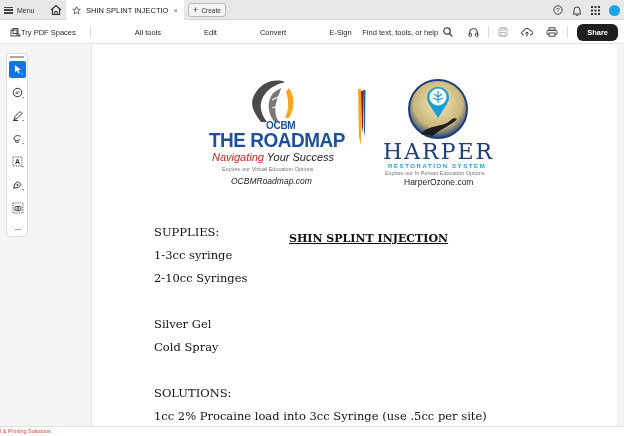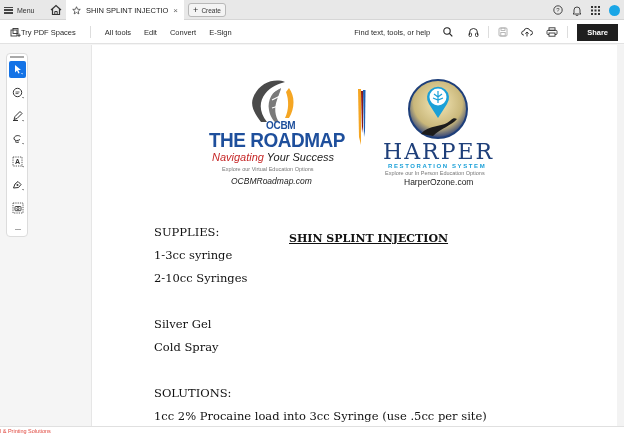--- a/index.html
+++ b/index.html
@@ -13,24 +13,24 @@
   .tab .title { flex: 1; white-space: nowrap; overflow: hidden; }
   .tab .close { color: #666; font-size: 8px; }
   .create { position: absolute; left: 188px; top: 3px; height: 14px; width: 38px; border: 1px solid #b8b8b8; border-radius: 3px; background: #f4f4f4; display: flex; align-items: center; justify-content: center; gap: 3px; font-size: 6.5px; color: #333; }
   .tab-right { position: absolute; right: 4px; top: 2px; height: 16px; display: flex; align-items: center; gap: 9px; }
   .avatar { width: 11px; height: 11px; border-radius: 50%; background: #1aa6e6; }
 
   .toolbar { position: absolute; left: 0; top: 20px; width: 624px; height: 24px; background: #fff; border-bottom: 1px solid #e2e2e2; }
   .tb-left { position: absolute; left: 10px; top: 0; height: 24px; display: flex; align-items: center; font-size: 7.5px; color: #2a2a2a; }
   .tb-left .spaces { display: flex; align-items: center; }
   .tb-sep { width: 1px; height: 12px; background: #ddd; margin: 0 14px 0 14px; }
-  .tb-left .link { margin-right: 13px; }
+  .tb-left .link { margin-right: 13px; margin-left: 30px; }
   .tb-right { position: absolute; right: 6px; top: 0; height: 24px; display: flex; align-items: center; gap: 9px; font-size: 7.5px; color: #2a2a2a; }
   .vsep { width: 1px; height: 12px; background: #ddd; }
-  .share { background: #1f1f1f; color: #fff; border-radius: 0; height: 17px; padding: 0 10px; display: flex; align-items: center; font-weight: bold; font-size: 7.5px; }
+  .share { background: #1f1f1f; color: #fff; border-radius: 6px; height: 17px; padding: 0 10px; display: flex; align-items: center; font-weight: bold; font-size: 7.5px; }
 
   .left-rail { position: absolute; left: 0; top: 45px; width: 92px; height: 381px; background: #f5f5f5; border-right: 1px solid #e6e6e6; }
   .tools { position: absolute; left: 6px; top: 53px; width: 22px; height: 184px; background: #fff; border: 1px solid #dcdcdc; border-radius: 4px; }
   .tools .grip { position: absolute; left: 3px; top: 2px; width: 14px; height: 1.5px; background: #a9a9a9; }
   .tool { position: absolute; left: 2px; width: 17px; height: 17px; border-radius: 2px; display: flex; align-items: center; justify-content: center; }
   .tool.active { background: #1473e6; }
 
   .page { position: absolute; left: 92px; top: 45px; width: 525px; height: 381px; background: #fff; }
   .right-strip { position: absolute; left: 617px; top: 45px; width: 7px; height: 381px; background: #f3f3f3; }
   .bottom-bar { position: absolute; left: 0; top: 426px; width: 624px; height: 10px; background: #fff; border-top: 1px solid #e0e0e0; }
@@ -104,21 +104,21 @@
       </svg>
       <span>Try PDF Spaces</span>
     </div>
     <div class="tb-sep"></div>
     <span class="link">All tools</span>
     <span class="link">Edit</span>
     <span class="link">Convert</span>
     <span class="link">E-Sign</span>
   </div>
   <div class="tb-right">
-    <div style="display:flex;align-items:center;gap:13px">
+    <div style="display:flex;align-items:center;gap:5px">
       <span>Find text, tools, or help</span>
       <svg width="10" height="10" viewBox="0 0 10 10">
         <circle cx="4" cy="4" r="3.2" fill="none" stroke="#222" stroke-width="1.1"></circle>
         <path d="M6.4 6.4 L9.3 9.3" stroke="#222" stroke-width="1.2"></path>
       </svg>
     </div>
     <svg width="11" height="10" viewBox="0 0 11 10" style="margin-left:6px">
       <path d="M1.5 8 V5.5 A4 4 0 0 1 9.5 5.5 V8" fill="none" stroke="#333" stroke-width="1"></path>
       <rect x="1" y="6" width="2.5" height="3.5" rx="1" fill="none" stroke="#333" stroke-width="0.9"></rect>
       <rect x="7.5" y="6" width="2.5" height="3.5" rx="1" fill="none" stroke="#333" stroke-width="0.9"></rect>

